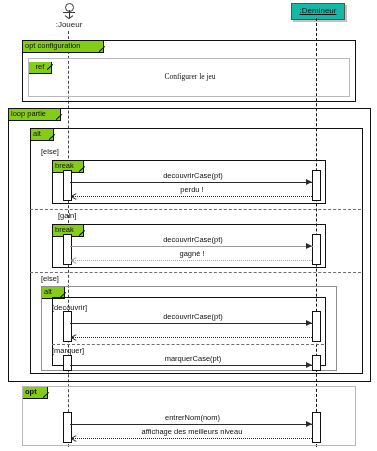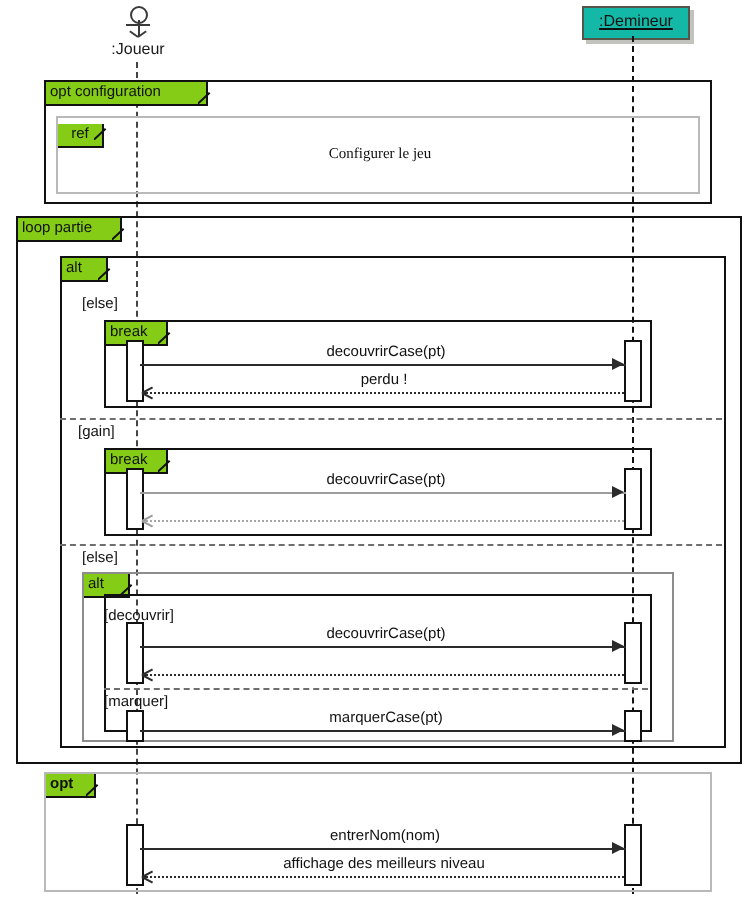--- a/index.html
+++ b/index.html
@@ -214,21 +214,21 @@
 
   <div class="frag" style="left:30px; top:128px; width:331px; height:244px;"></div>
   <div class="frag-label" style="left:31px; top:129px; width:18px; height:11px;">
     <span>alt</span>
   </div>
   <div class="frag-tag-corner" style="left:49px; top:129px;"></div>
 
   <div class="guard" style="left:41px; top:147px;">[else]</div>
 
   <div class="sep" style="left:30px; top:209px; width:331px;"></div>
-  <div class="guard" style="left:39px; top:211px;">[gain]</div>
+  <div class="guard" style="left:58px; top:211px;">[gain]</div>
 
   <div class="sep" style="left:30px; top:272px; width:331px;"></div>
   <div class="guard" style="left:41px; top:274px;">[else]</div>
 
   <div class="frag" style="left:52px; top:160px; width:272px; height:42px;"></div>
   <div class="frag-label" style="left:53px; top:161px; width:26px; height:11px;">
     <span>break</span>
   </div>
   <div class="frag-tag-corner" style="left:79px; top:161px;"></div>
 
@@ -249,20 +249,21 @@
   </div>
   <div class="frag-tag-corner" style="left:79px; top:225px;"></div>
 
   <div class="activation" style="left:63px; top:234px; width:7px; height:29px;"></div>
   <div class="activation" style="left:312px; top:234px; width:7px; height:29px;"></div>
 
   <div class="msg-label" style="left:118px; top:235px; width:150px;">decouvrirCase(pt)</div>
   <div class="msg-line grey" style="left:70px; top:246px; width:243px;"></div>
   <div class="arrow-r" style="left:306px; top:242.5px;"></div>
 
+  <div class="msg-label" style="left:142px; top:249px; width:100px;">gagné !</div>
   <div class="msg-line ret-grey" style="left:72px; top:260px; width:240px;"></div>
   <div class="arrow-l-open grey" style="left:71px; top:257.5px;"></div>
 
   <div class="frag mid" style="left:41px; top:286px; width:294px; height:83px;"></div>
   <div class="frag-label" style="left:42px; top:287px; width:18px; height:11px;">
     <span>alt</span>
   </div>
   <div class="frag-tag-corner" style="left:60px; top:287px;"></div>
 
   <div class="guard" style="left:52px; top:303px;">[decouvrir]</div>

